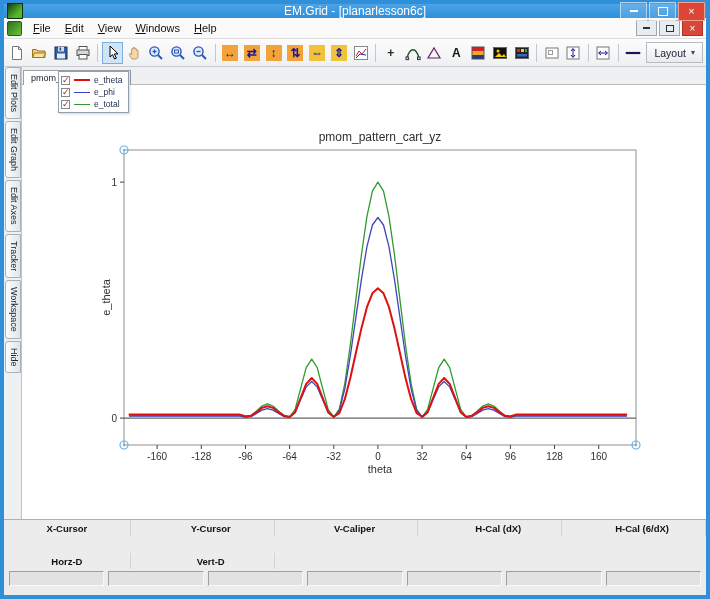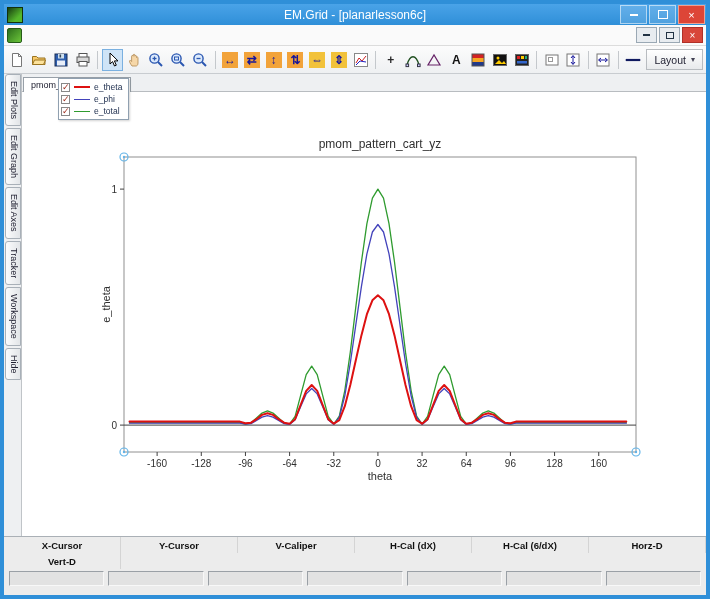--- a/index.html
+++ b/index.html
@@ -1,20 +1,20 @@
 <!DOCTYPE html>
 <html><head>
 <meta charset="utf-8">
 <style>
   html,body{margin:0;padding:0;}
   body{width:710px;height:599px;overflow:hidden;font-family:"Liberation Sans","DejaVu Sans",sans-serif;background:#fff;}
   .window{width:710px;height:599px;box-sizing:border-box;border:4px solid #2f8fd8;display:flex;flex-direction:column;background:#f0f0f0;}
 
   
-  .titlebar{height:21px;flex:0 0 auto;background:linear-gradient(#4aa3e8,#2f8fd8);display:flex;align-items:center;position:relative;}
+  .titlebar{height:14px;flex:0 0 auto;background:linear-gradient(#4aa3e8,#2f8fd8);display:flex;align-items:center;position:relative;}
   .titlebar .title{position:absolute;left:0;right:0;text-align:center;color:#fff;font-size:12px;pointer-events:none;}
   .app-icon{width:14px;height:14px;margin-left:3px;background:linear-gradient(135deg,#173d10,#55b82c 70%);border:1px solid #12300c;z-index:1;}
   .win-buttons{margin-left:auto;display:flex;z-index:1;margin-right:1px;}
   .win-btn{width:25px;height:17px;display:flex;align-items:center;justify-content:center;border:1px solid rgba(255,255,255,.55);background:rgba(255,255,255,.15);margin-left:2px;color:#fff;font-size:11px;cursor:default;}
   .win-btn.close{background:#dd4537;border-color:#f0a090;}
   .glyph-min{display:block;width:8px;height:0;border-bottom:2px solid #fff;}
   .glyph-max{display:block;width:8px;height:7px;border:1px solid #fff;}
 
   
   .menubar{height:20px;flex:0 0 auto;background:#fafafa;border-bottom:1px solid #dcdcdc;display:flex;align-items:center;}
@@ -48,21 +48,21 @@
 
   
   .legend{position:absolute;left:36px;top:4px;z-index:5;background:#fff;border:1px solid #90a0b0;padding:2px 6px 2px 2px;box-shadow:1px 1px 2px rgba(0,0,0,.18);}
   .legend-row{display:flex;align-items:center;gap:4px;height:12px;}
   .legend-check{width:9px;height:9px;box-sizing:border-box;border:1px solid #888;background:#fff;font-size:9px;line-height:7px;text-align:center;color:#a03020;cursor:default;}
   .legend-swatch{width:16px;height:0;border-top-style:solid;}
   .legend-label{font-size:8.5px;color:#1c2c4c;}
 
   
   .statusbar{flex:0 0 auto;background:#ececec;border-top:1px solid #aab0b6;padding-bottom:9px;}
-  .status-header{display:grid;grid-template-columns:repeat(6,1fr);}
+  .status-header{display:grid;grid-template-columns:repeat(5,1fr);gap:17px;}
   .status-head-cell{font-size:9.5px;font-weight:bold;text-align:center;padding:3px 0 2px;color:#111;border-right:1px solid #d4d4d4;}
   .status-values{display:grid;grid-template-columns:repeat(7,1fr);gap:4px;padding:2px 5px 0;}
   .status-value-cell{height:13px;background:#e2e2e2;border:1px solid;border-color:#9aa0a6 #f8f8f8 #f8f8f8 #9aa0a6;}
 </style>
 </head>
 <body>
 
 <div class="window">
 
   <div class="titlebar">
@@ -76,20 +76,27 @@
           <span class="glyph-max"></span>
         </div>
       <div class="win-btn close">
           <span>×</span>
         </div>
     </div>
   </div>
 
   <div class="menubar">
     <div class="menu-appicon"></div>
+    <div id="menu-items" style="display:flex">
+        <div class="menu-item"><u>F</u>ile</div>
+        <div class="menu-item"><u>E</u>dit</div>
+        <div class="menu-item"><u>V</u>iew</div>
+        <div class="menu-item"><u>W</u>indows</div>
+        <div class="menu-item"><u>H</u>elp</div>
+      </div>
     <div class="child-controls">
       <div class="child-btn">
           <span class="glyph-min"></span>
         </div>
       <div class="child-btn">
           <span class="glyph-max"></span>
         </div>
       <div class="child-btn close">
           <span>×</span>
         </div>

